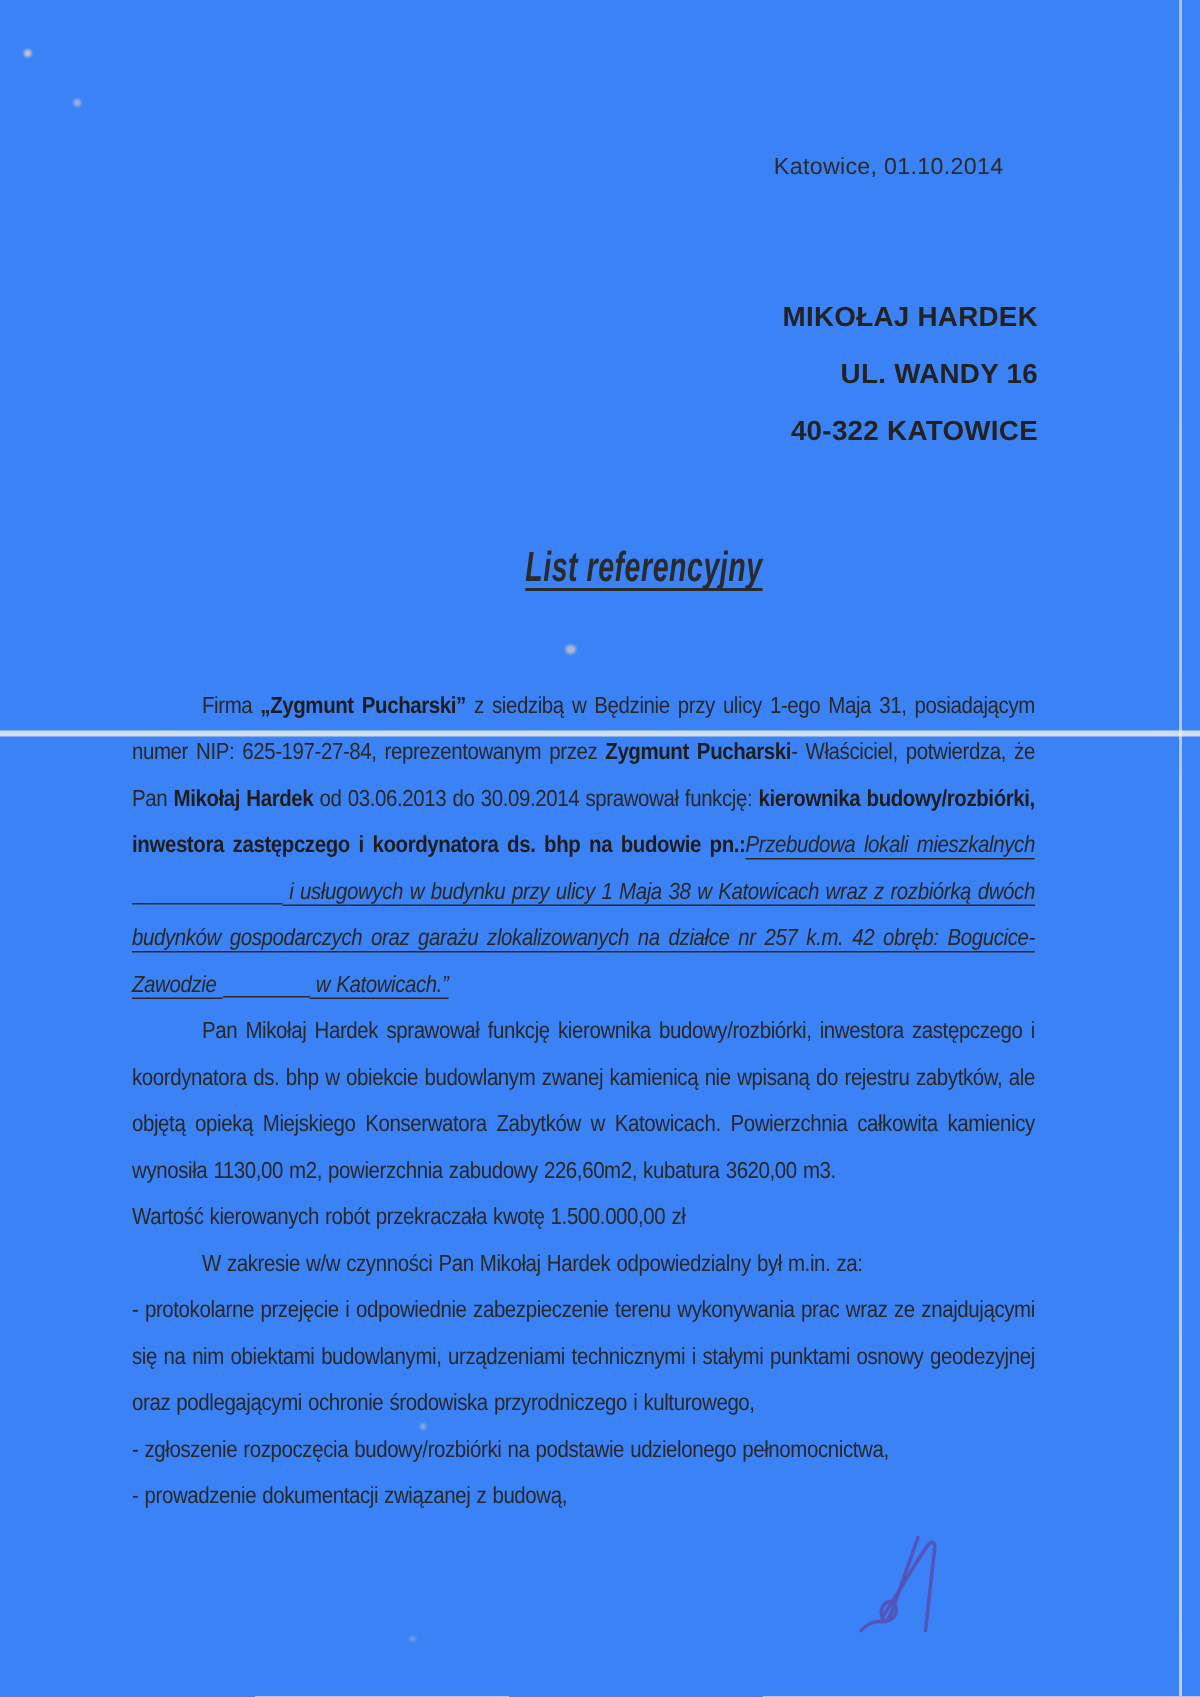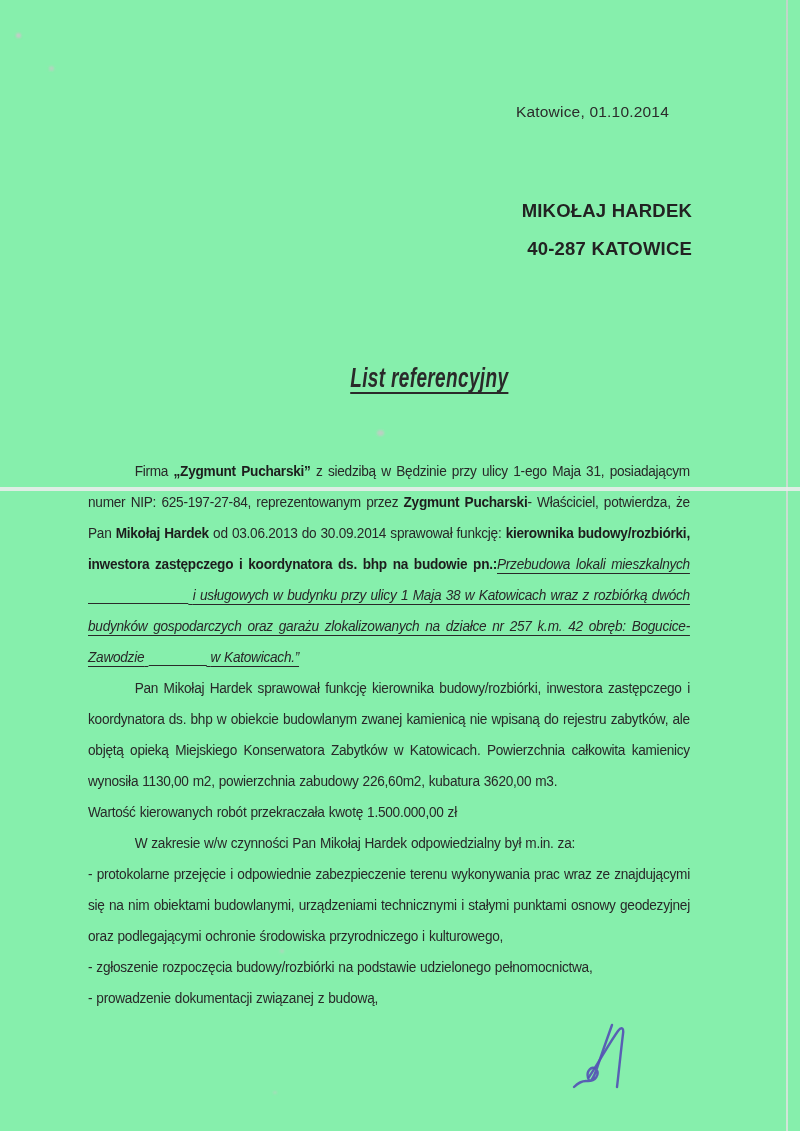--- a/index.html
+++ b/index.html
@@ -1,20 +1,20 @@
 <!DOCTYPE html>
 <html><head>
 <meta charset="utf-8">
 <style>
   html, body { margin: 0; padding: 0; background: #ffffff; }
   .page {
     position: relative;
     width: 800px;
     height: 1131px;
-    background: #86efac;
+    background: #3b82f6;
     font-family: "Liberation Sans", sans-serif;
     color: #272727;
     overflow: hidden;
   }
 
   
   .scan-edge {
     position: absolute; left: 786px; top: 0; width: 2px; height: 1131px;
     background: linear-gradient(#cfcfcf, #d9d9d9 40%, #e3e3e3);
     opacity: .8;
@@ -89,21 +89,22 @@
   <div class="speck s1"></div>
   <div class="speck s2"></div>
   <div class="speck s3"></div>
   <div class="speck s4"></div>
   <div class="speck s5"></div>
 
   <div class="date-line">Katowice,  01.10.2014</div>
 
   <div class="recipient">
     <div>MIKOŁAJ HARDEK</div>
-    <div>40-287 KATOWICE</div>
+    <div>UL. WANDY 16</div>
+    <div>40-322 KATOWICE</div>
   </div>
 
   <div class="title-wrap">
     <span class="doc-title">List referencyjny</span>
   </div>
 
   <div class="body-text">
 
     <p class="indent"><span>Firma </span><span class="b">„Zygmunt Pucharski”</span><span> z siedzibą w Będzinie przy ulicy 1-ego Maja 31, posiadającym numer NIP: 625-197-27-84, reprezentowanym przez </span><span class="b">Zygmunt Pucharski</span><span>- Właściciel, potwierdza, że Pan </span><span class="b">Mikołaj Hardek</span><span> od 03.06.2013 do 30.09.2014 sprawował funkcję: </span><span class="b">kierownika budowy/rozbiórki, inwestora zastępczego i koordynatora ds. bhp na budowie pn.:</span><span class="iu"><span>Przebudowa lokali mieszkalnych</span> <span class="ugap ugap-a"></span> <span>i usługowych w budynku przy ulicy 1 Maja 38 w Katowicach wraz z rozbiórką dwóch budynków gospodarczych oraz garażu zlokalizowanych na działce nr 257 k.m. 42 obręb: Bogucice- Zawodzie</span> <span class="ugap ugap-b"></span> <span>w Katowicach.”</span></span></p>
 

